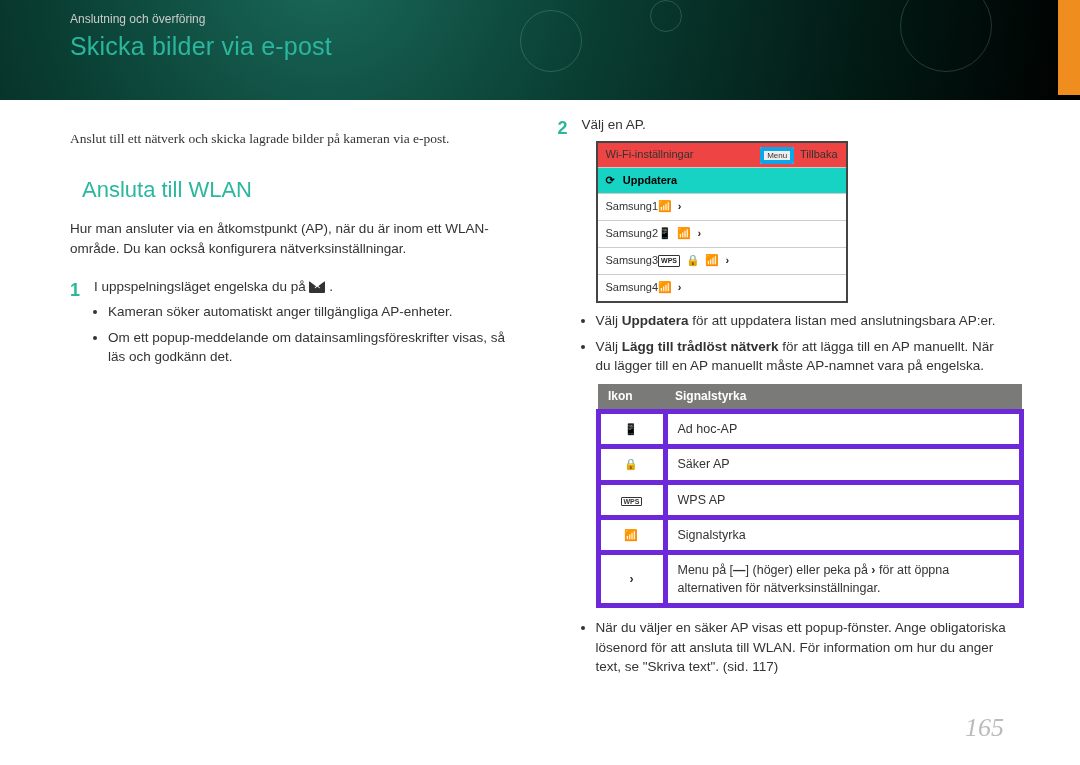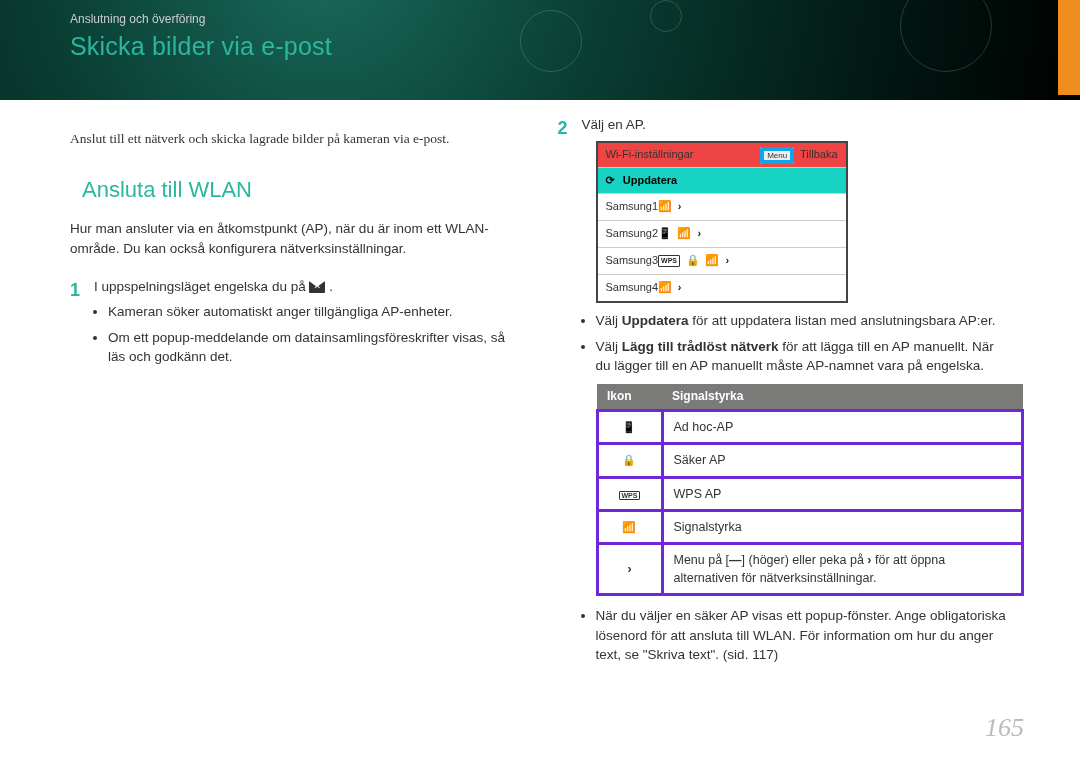--- a/index.html
+++ b/index.html
@@ -63,24 +63,24 @@
   .wifi-icons { display:flex; gap:6px; align-items:center; color:#222; }
   .chev { font-weight:bold; }
   .wifi-sig::before { content:"\1F4F6"; font-size:11px; }
   .phone::before { content:"\1F4F1"; font-size:11px; }
   .lock::before { content:"\1F512"; font-size:11px; }
   .wps { border:1px solid #333; font-size:7px; padding:0 2px; border-radius:1px; font-weight:bold; }
 
   
   table.icon-table { border-collapse: collapse; width: 100%; margin:8px 0 10px 14px; font-size:12.5px;border-radius:27px; }
   table.icon-table th { background:#7a7a78; color:#fff; text-align:left; font-weight:bold; padding:4px 10px; font-size:12px; }
-  table.icon-table td { border:3px solid #6d28d9; padding:6px 10px; vertical-align:middle;margin-left:8px; }
+  table.icon-table td { border:5px solid #6d28d9; padding:6px 10px; vertical-align:middle;margin-left:8px; }
   table.icon-table td.ic { text-align:center; width:42px; }
 
-  .page-num { position:absolute; right:56px; bottom:22px; font-style:italic; font-size:26px; color:#bbb; font-family: Georgia, 'Times New Roman', serif; }
+  .page-num { position:absolute; right:76px; bottom:22px; font-style:italic; font-size:26px; color:#bbb; font-family: Georgia, 'Times New Roman', serif; }
   b { font-weight:bold; }
 </style>
 </head>
 <body>
 
 <div class="topband">
   <div class="bubble b1"></div>
   <div class="bubble b2"></div>
   <div class="bubble b3"></div>
   <div class="orange-tab"></div>

